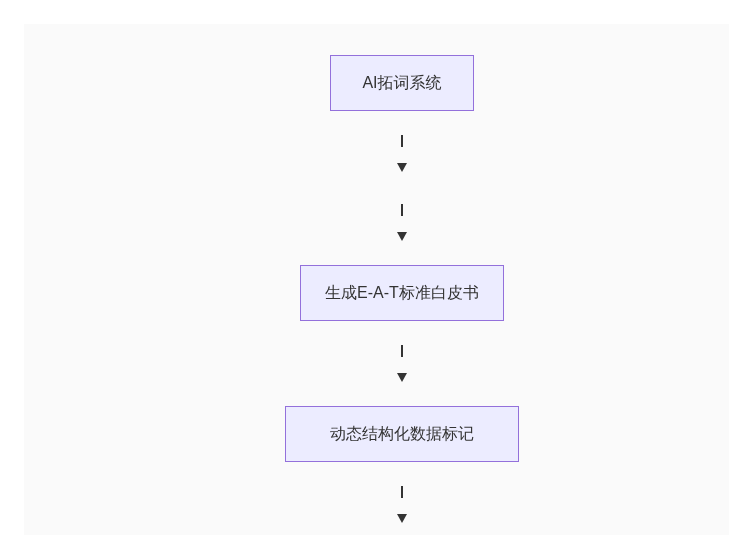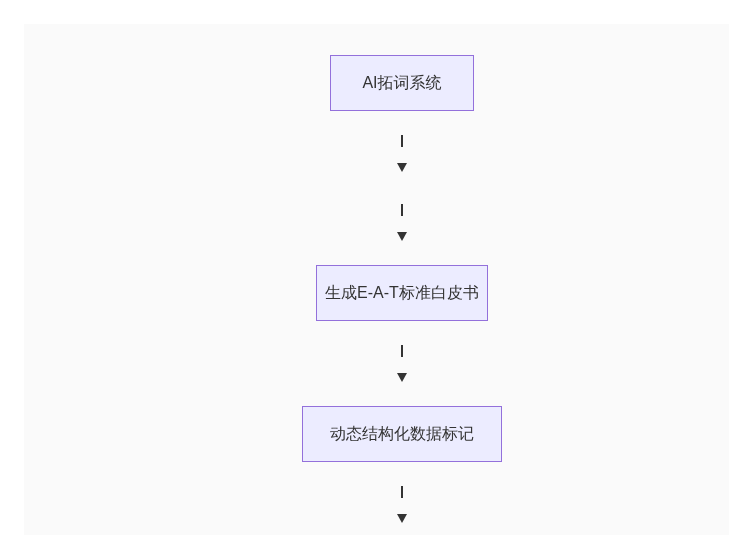--- a/index.html
+++ b/index.html
@@ -37,22 +37,22 @@
     justify-content: center;
     font-size: 16px;
     color: #333333;
     white-space: nowrap;
     text-align: center;
   }
 
   
   .flow-node.n1 { width: 144px; }
   .flow-node.n2 { width: 191px; }
-  .flow-node.n3 { width: 172px; }
-  .flow-node.n4 { width: 200px; }
+  .flow-node.n3 { width: 204px; }
+  .flow-node.n4 { width: 234px; }
   .flow-node.n5 { width: 234px; }
 
   .flow-edge {
     display: flex;
     flex-direction: column;
     align-items: center;
     height: 53px;
   }
 
   .flow-edge .shaft {

